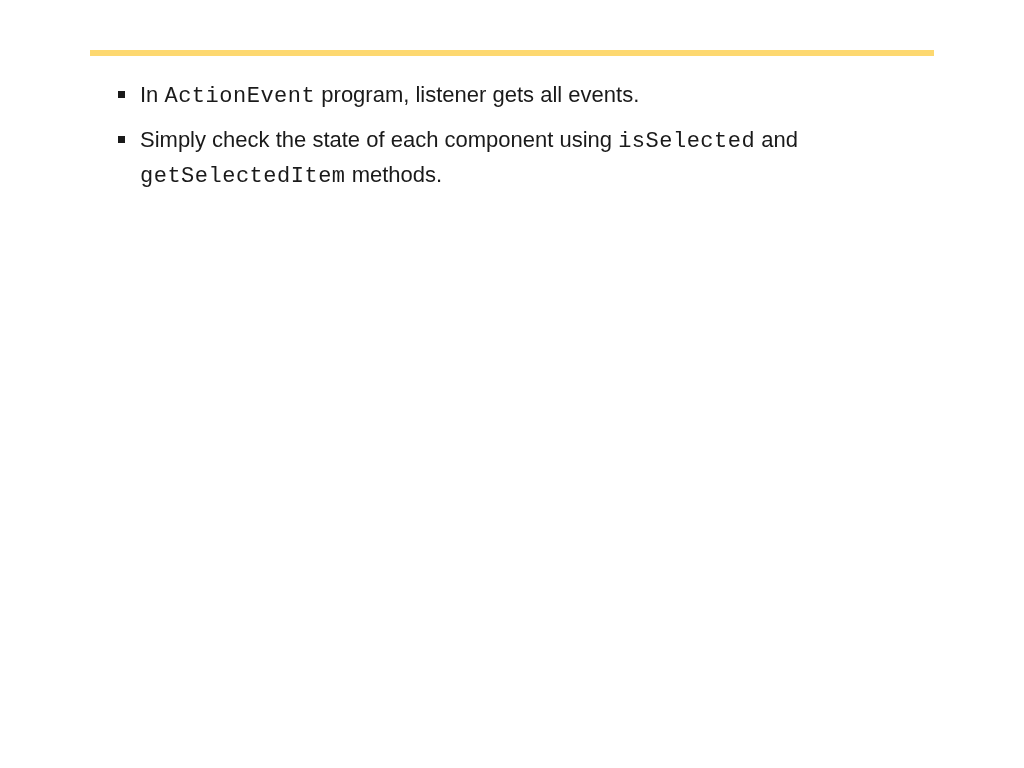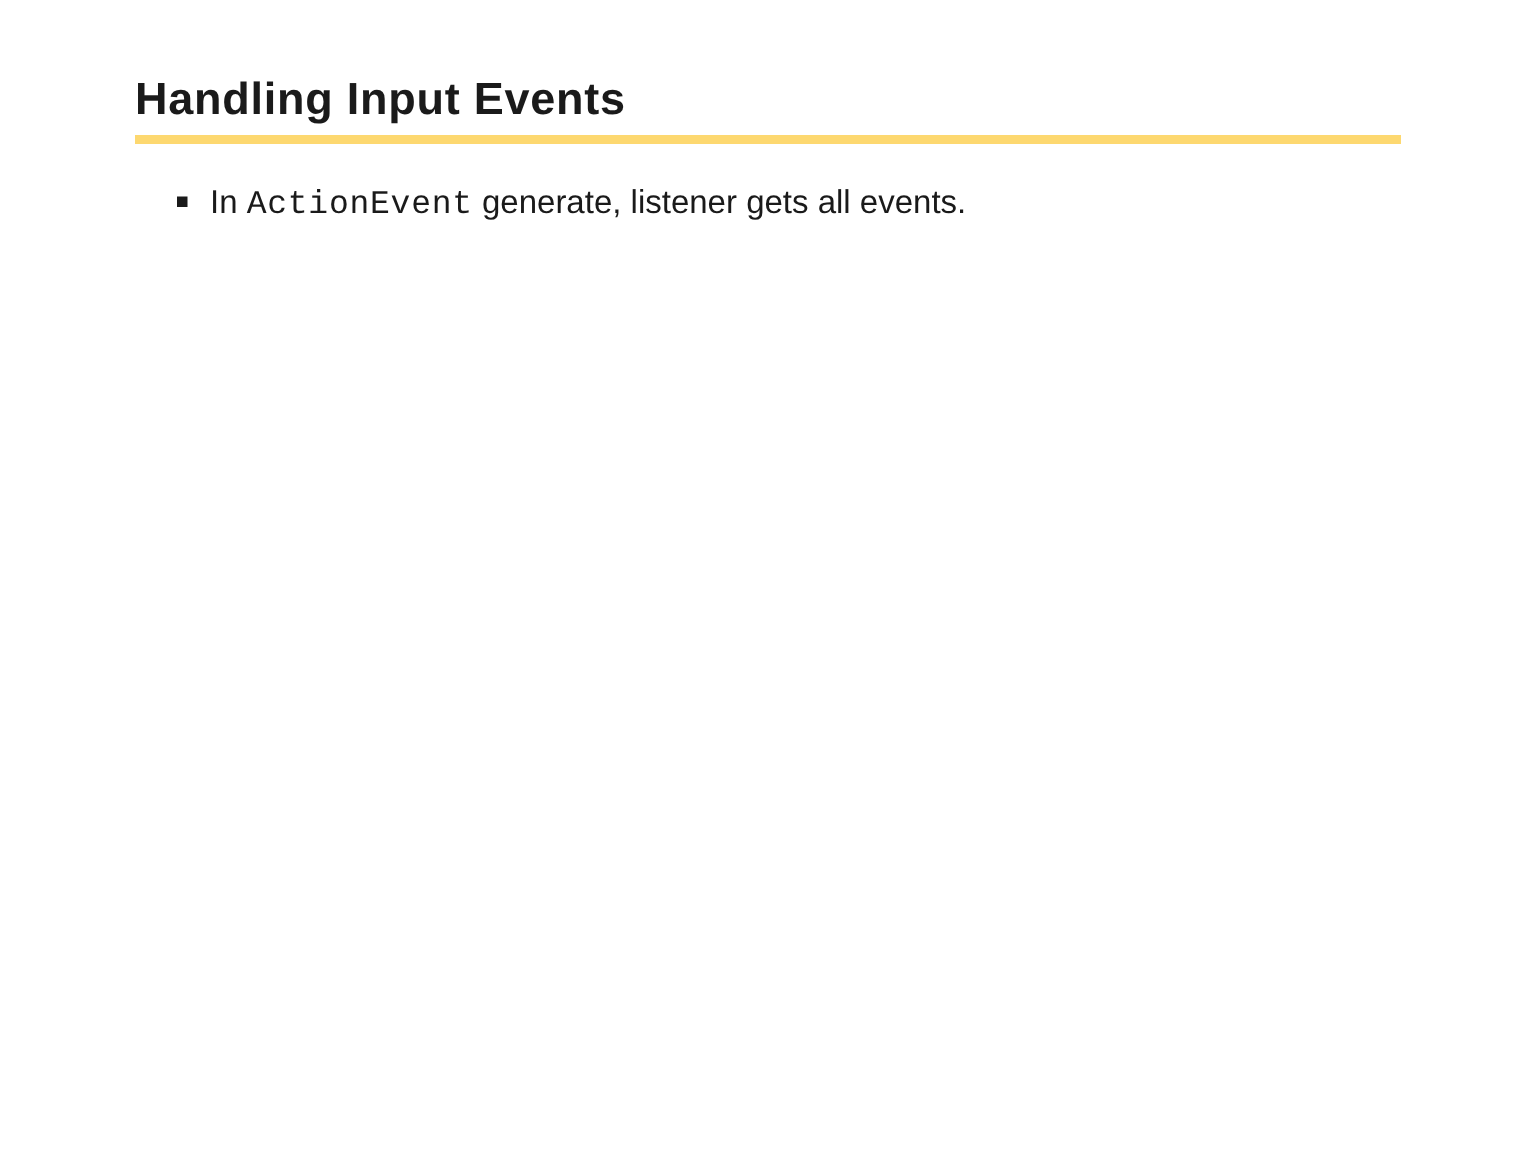--- a/index.html
+++ b/index.html
@@ -48,21 +48,23 @@
   }
   .mono {
     font-family: "Courier New", Courier, monospace;
     letter-spacing: 0.5px;
   }
 </style>
 </head>
 <body>
 
 <div class="slide">
-  <h1 class="title">Handling Input Events</h1>
   <div class="rule"></div>
 
   <ul class="bullets">
     <li>
-      <span>In </span><span class="mono">ActionEvent</span><span> generate, listener gets all events.</span>
+      <span>In </span><span class="mono">ActionEvent</span><span> program, listener gets all events.</span>
+    </li>
+    <li>
+      <span>Simply check the state of each component using </span><span class="mono">isSelected</span><span> and </span><span class="mono">getSelectedItem</span><span> methods.</span>
     </li>
   </ul>
 </div>
 
 </body></html>

